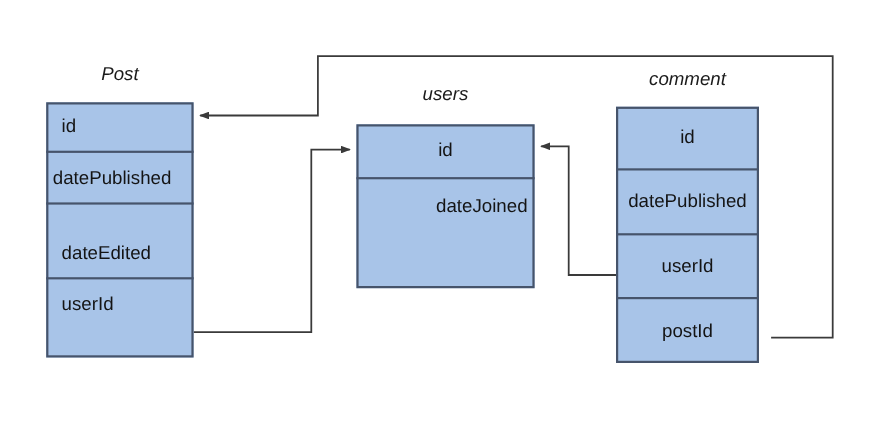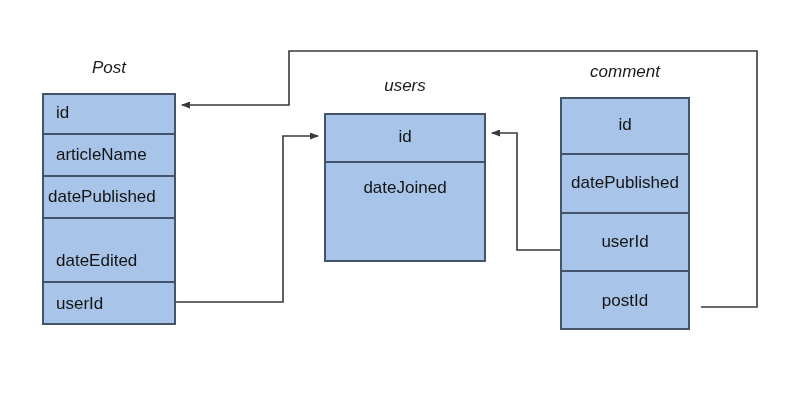--- a/index.html
+++ b/index.html
@@ -101,43 +101,40 @@
     <path d="M 560 250 L 517 250 L 517 133 L 492 133" fill="none" stroke="#3a3a3a" stroke-width="1.6" marker-end="url(#arrowhead)"></path>
   </svg>
 
   <div class="entity post" style="left:42px; top:93px; width:134px; height:232px;">
     <div class="entity-title" style="top:-35px;">Post</div>
     <div class="entity-box"></div>
     <div style="position:absolute; left:0; top:0; width:100%; height:100%; display:flex; flex-direction:column;">
       <div class="attr-row" style="height:20%;">
         <span class="attr-label">id</span>
       </div>
-      <div class="attr-row" style="height:20%;">
-        <span class="attr-label">articleName</span>
-      </div>
       <div class="attr-row wide" style="height:20%;">
         <span class="attr-label">datePublished</span>
       </div>
       <div class="attr-row" style="height:20%;margin-top:22px;">
         <span class="attr-label">dateEdited</span>
       </div>
       <div class="attr-row" style="height:20%;">
         <span class="attr-label">userId</span>
       </div>
     </div>
   </div>
 
   <div class="entity users" style="left:324px; top:113px; width:162px; height:149px;padding-left:47px;">
     <div class="entity-title" style="top:-37px;">users</div>
     <div class="entity-box"></div>
     <div style="position:absolute; left:0; top:0; width:100%; height:100%; display:flex; flex-direction:column;">
       <div class="attr-row" style="height:33.34%;">
         <span class="attr-label">id</span>
       </div>
-      <div class="attr-row" style="height:33.33%;">
+      <div class="attr-row" style="height:33.33%;margin-left:33px;">
         <span class="attr-label">dateJoined</span>
       </div>
     </div>
   </div>
 
   <div class="entity comment" style="left:560px; top:97px; width:130px; height:233px;">
     <div class="entity-title" style="top:-35px;">comment</div>
     <div class="entity-box"></div>
     <div style="position:absolute; left:0; top:0; width:100%; height:100%; display:flex; flex-direction:column;">
       <div class="attr-row" style="height:25%;">

